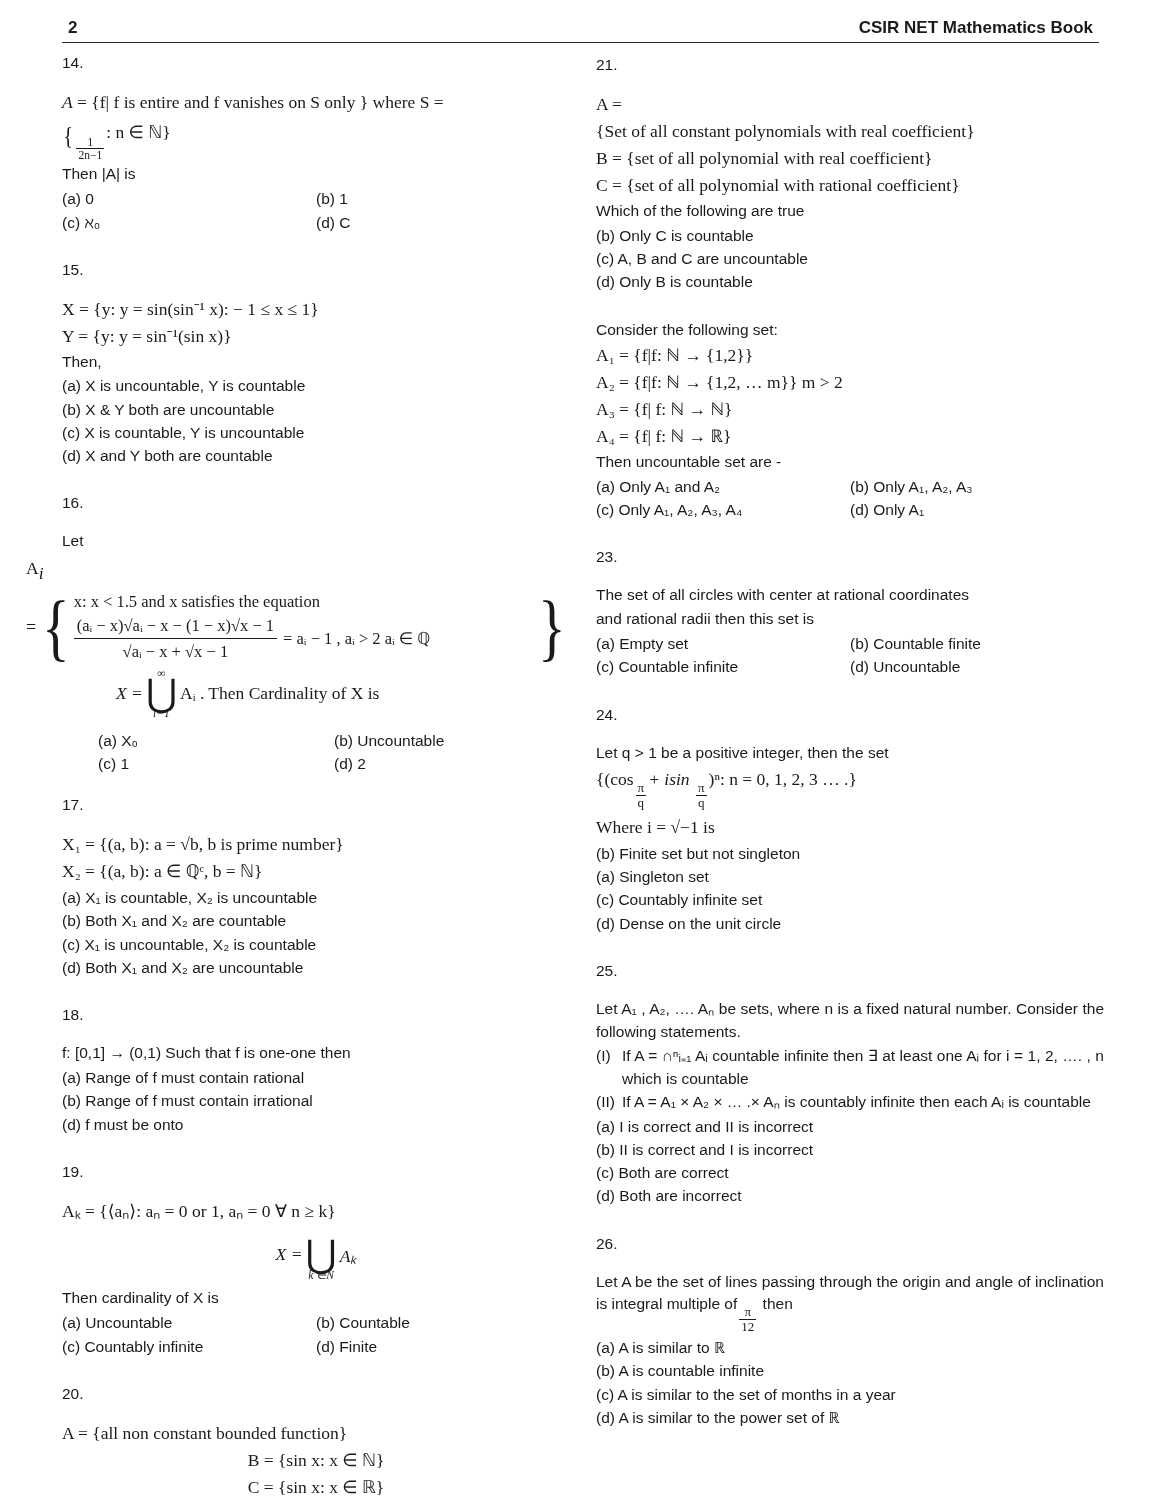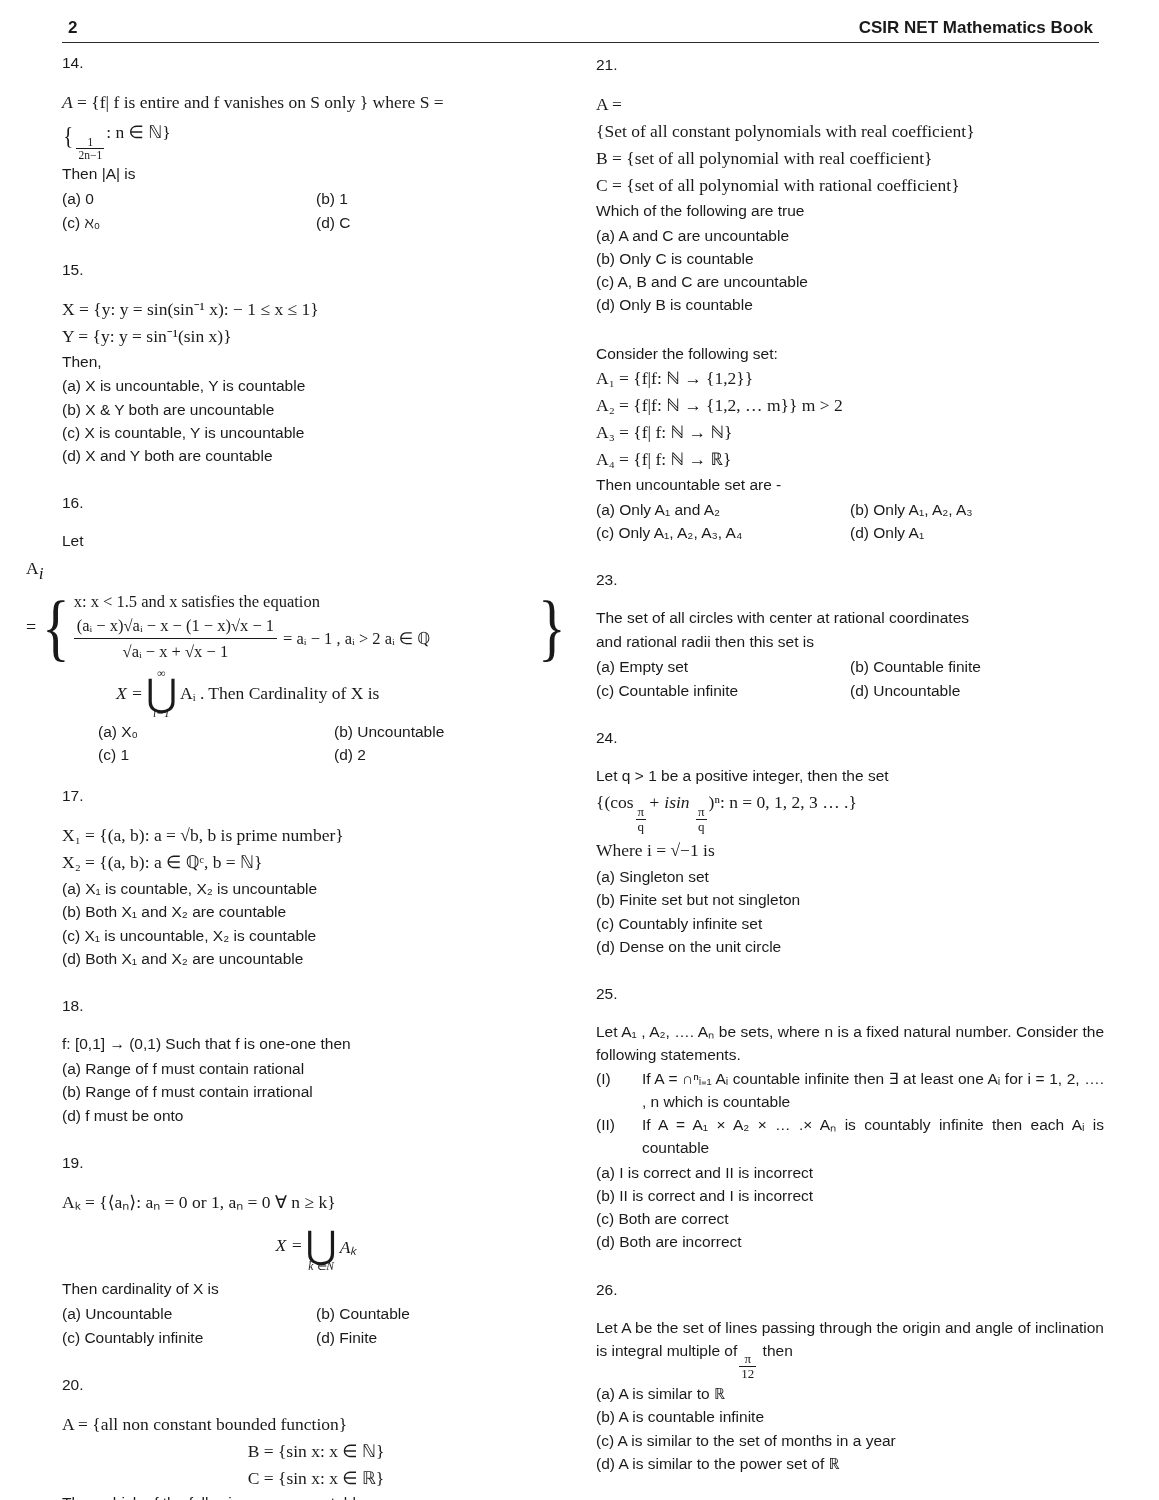--- a/index.html
+++ b/index.html
@@ -99,21 +99,21 @@
   .opts.one .opt { width: 100%; flex: 0 0 100%; }
   .stmt {
     display: flex;
     font-size: 15.5px;
     line-height: 1.48;
   }
   .stmt-label {
     flex: 0 0 26px;
     width: 26px;
   }
-  .stmt-txt { flex: 1 1 auto; text-align: justify; margin-left: 20px; }
+  .stmt-txt { flex: 1 1 auto; text-align: justify; }
   .mi { font-family: "Liberation Serif", serif; font-style: italic; font-size: 17.5px;}
   .mr { font-family: "Liberation Serif", serif; font-style: normal; font-size: 17.5px;}
   sub { font-size: 0.68em; vertical-align: -0.28em; }
 
   .frac {
     display: inline-flex;
     flex-direction: column;
     vertical-align: -0.45em;
     text-align: center;
     margin: 0 2px;
@@ -308,21 +308,21 @@
         </div>
         <div class="unionrow" style="justify-content:flex-start;margin-left:54px;margin-top:2px;">
           <span class="mi">X =</span>
           <span class="bigop">
             <span class="lim">∞</span>
             <span class="glyph">⋃</span>
             <span class="lim">i=1</span>
           </span>
           <span class="mr">Aᵢ . Then Cardinality of X is</span>
         </div>
-        <div class="opts two" style="margin-left:36px;margin-top:0;">
+        <div class="opts two" style="margin-left:36px;margin-top:9px;">
           <div class="opt">(a) X₀</div>
           <div class="opt">(b) Uncountable</div>
           <div class="opt">(c) 1</div>
           <div class="opt">(d) 2</div>
         </div>
       </div>
 
       <div class="q">
         <div class="q-num">17.</div>
         <div class="q-body">
@@ -396,21 +396,20 @@
 
       <div class="q">
         <div class="q-num">21.</div>
         <div class="q-body">
           <div class="line serif">A =</div>
           <div class="line serif">{Set of all constant polynomials with real coefficient}</div>
           <div class="line serif">B = {set of all polynomial with real coefficient}</div>
           <div class="line serif">C = {set of all polynomial with rational coefficient}</div>
           <div class="line">Which of the following are true</div>
           <div class="opts one">
-            <div class="opt">(a) A and C are uncountable</div>
             <div class="opt">(b) Only C is countable</div>
             <div class="opt">(c) A, B and C are uncountable</div>
             <div class="opt">(d) Only B is countable</div>
           </div>
         </div>
       </div>
 
       <div class="q">
         <div class="q-body">
           <div class="line">Consider the following set:</div>
@@ -450,22 +449,22 @@
             <span>{(cos</span><span class="frac big">
                 <span class="num">π</span>
                 <span class="den">q</span>
               </span><span class="mi">+ isin </span><span class="frac big">
                 <span class="num">π</span>
                 <span class="den">q</span>
               </span><span>)ⁿ: n = 0, 1, 2, 3 … .}</span>
           </div>
           <div class="line serif">Where i = √−1 is</div>
           <div class="opts one">
+            <div class="opt">(b) Finite set but not singleton</div>
             <div class="opt">(a) Singleton set</div>
-            <div class="opt">(b) Finite set but not singleton</div>
             <div class="opt">(c) Countably infinite set</div>
             <div class="opt">(d) Dense on the unit circle</div>
           </div>
         </div>
       </div>
 
       <div class="q">
         <div class="q-num">25.</div>
         <div class="q-body">
           <div class="line just">Let A₁ , A₂, …. Aₙ be sets, where n is a fixed natural number. Consider the following statements.</div>

